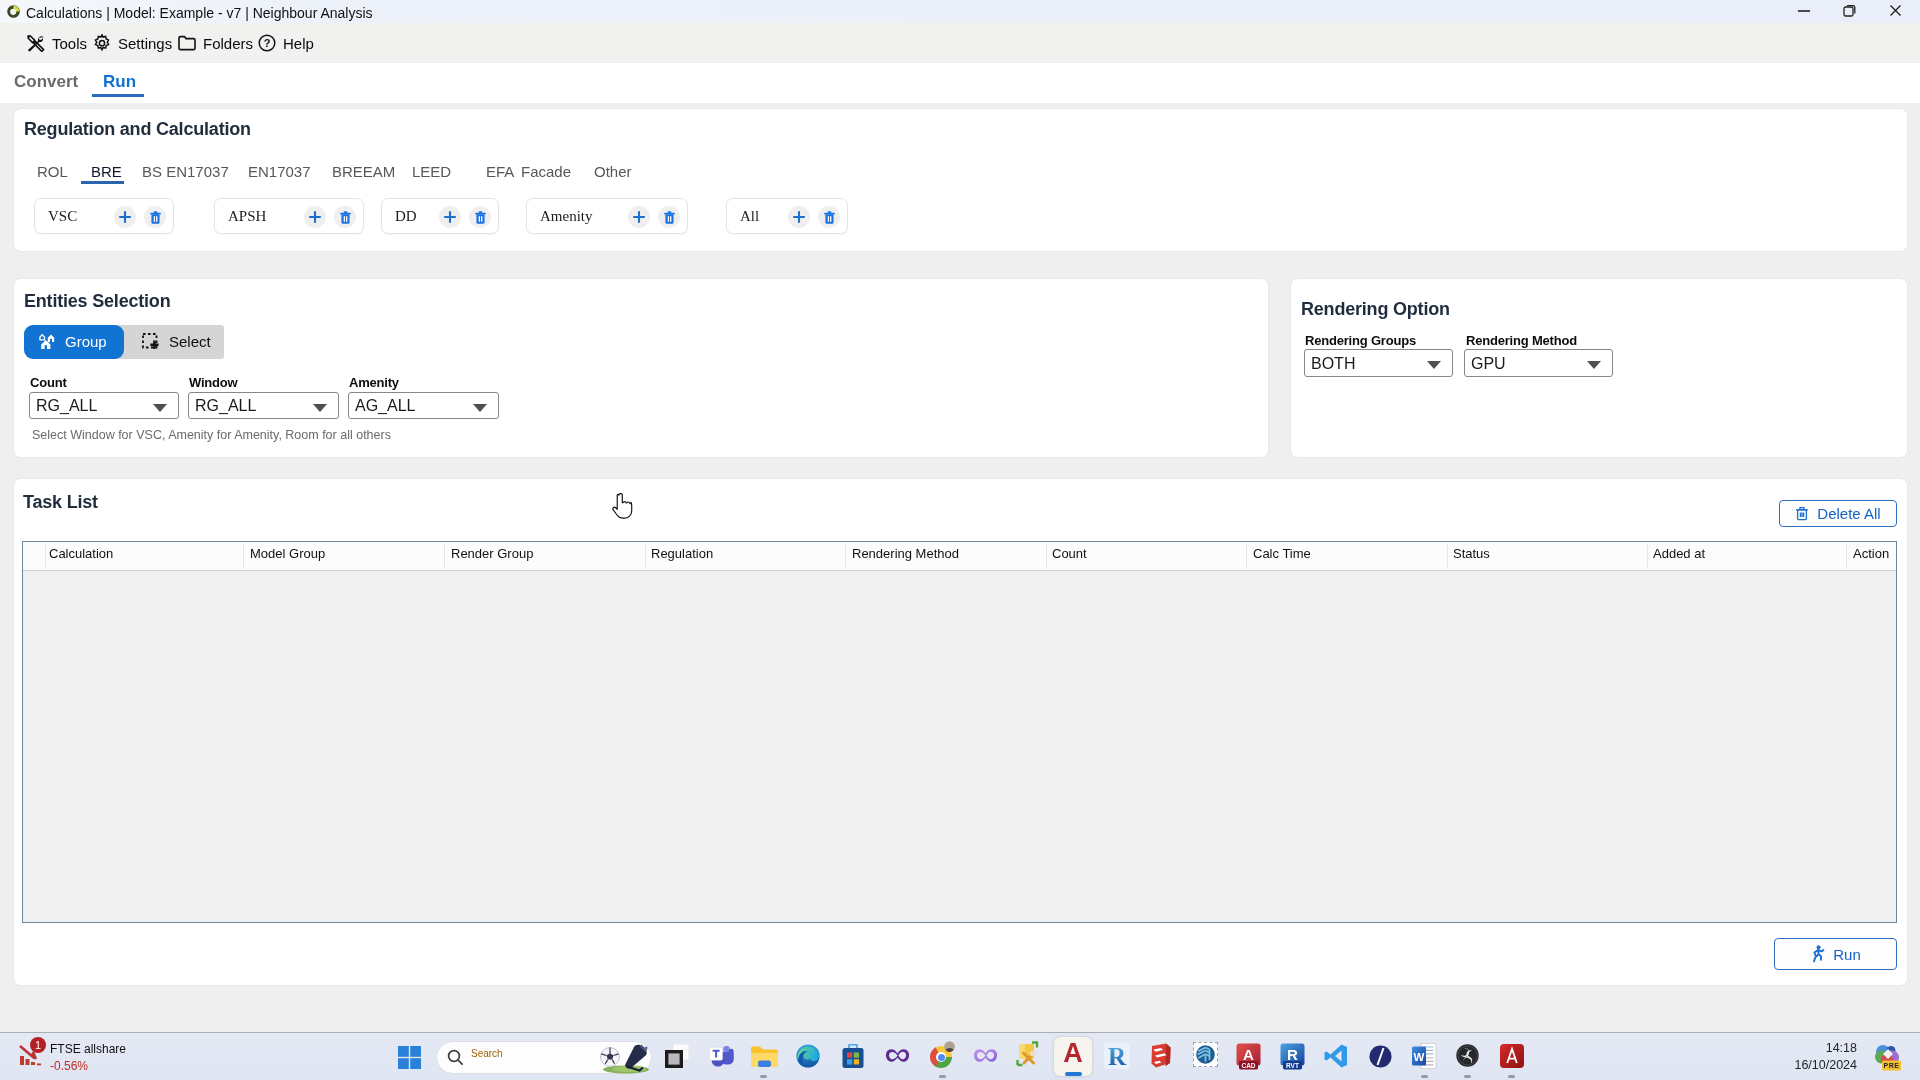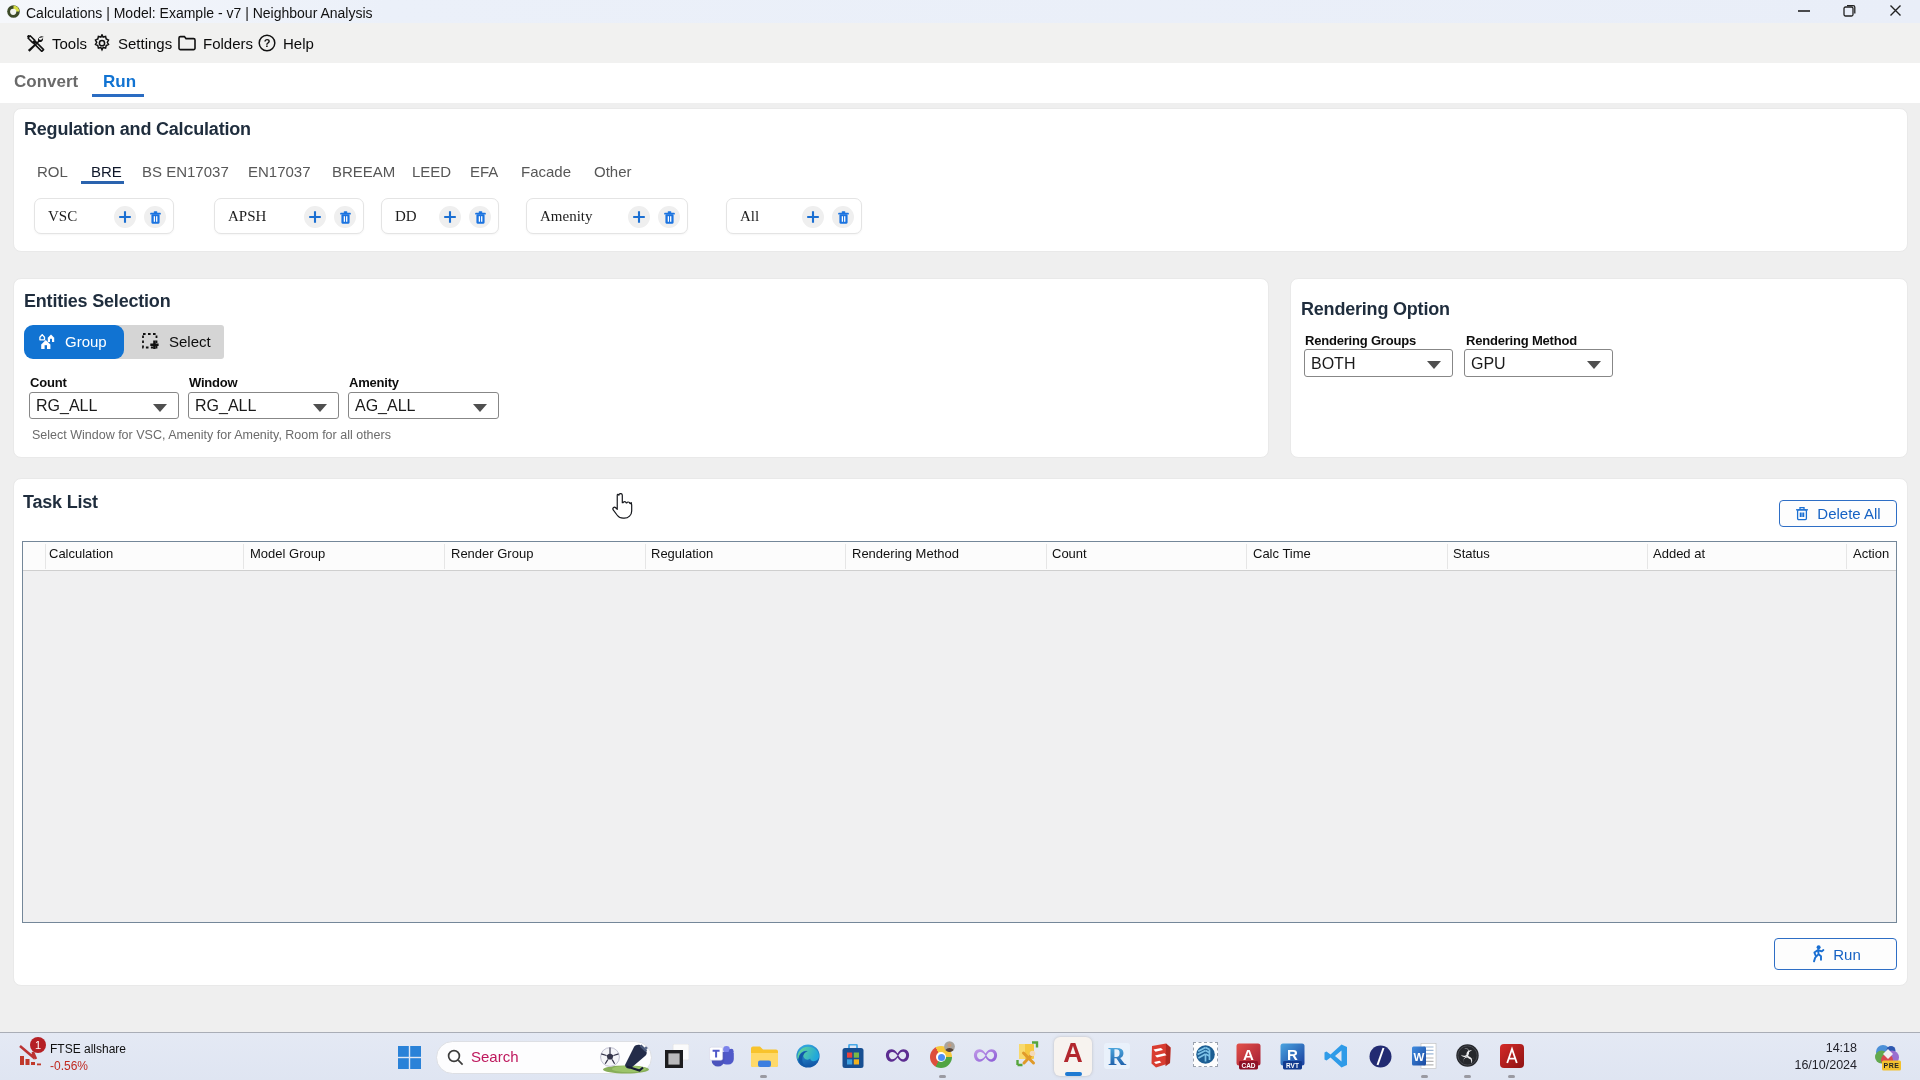--- a/index.html
+++ b/index.html
@@ -111,21 +111,21 @@
 <div id="tab-underline"></div>
 
 <div class="card" style="left:13px;top:108px;width:1895px;height:144px"></div>
 <h2 class="sec" style="left:24px;top:119px">Regulation and Calculation</h2>
 <span class="regtab" style="left:37px">ROL</span>
 <span class="regtab" style="left:91px;color:#0f172a">BRE</span>
 <span class="regtab" style="left:142px">BS EN17037</span>
 <span class="regtab" style="left:248px">EN17037</span>
 <span class="regtab" style="left:332px">BREEAM</span>
 <span class="regtab" style="left:412px">LEED</span>
-<span class="regtab" style="left:470px">EFA</span>
+<span class="regtab" style="left:486px">EFA</span>
 <span class="regtab" style="left:521px">Facade</span>
 <span class="regtab" style="left:594px">Other</span>
 <div id="bre-underline"></div>
 
 <svg width="0" height="0" style="position:absolute">
   <defs>
     <g id="plusicon">
         <path d="M7 1.2 V12.8 M1.2 7 H12.8" stroke="#1b6fd2" stroke-width="2.1"></path>
       </g>
     <g id="trashicon">
@@ -182,21 +182,21 @@
       <svg width="14" height="14" viewBox="0 0 14 14">
         <use href="#plusicon"></use>
       </svg>
     </div>
   <div class="iconbtn" style="right:7px">
       <svg width="13" height="13" viewBox="0 0 14 14">
         <use href="#trashicon"></use>
       </svg>
     </div>
 </div>
-<div class="regcard" style="left:726px;width:136px">
+<div class="regcard" style="left:726px;width:122px">
   <span class="lbl">All</span>
   <div class="iconbtn" style="right:37px">
       <svg width="14" height="14" viewBox="0 0 14 14">
         <use href="#plusicon"></use>
       </svg>
     </div>
   <div class="iconbtn" style="right:7px">
       <svg width="13" height="13" viewBox="0 0 14 14">
         <use href="#trashicon"></use>
       </svg>
@@ -319,21 +319,21 @@
   <rect x="12.2" y="0" width="10.8" height="10.8" fill="#2a82d8"></rect>
   <rect x="0" y="12.2" width="10.8" height="10.8" fill="#2a82d8"></rect>
   <rect x="12.2" y="12.2" width="10.8" height="10.8" fill="#2a82d8"></rect>
 </svg>
 
 <div class="abs" style="left:436px;top:1041px;width:216px;height:33px;background:#fdfdfe;border:1px solid #dddfe4;border-radius:17px"></div>
 <svg class="abs" style="left:447px;top:1049px" width="17" height="17" viewBox="0 0 17 17">
     <circle cx="7" cy="7" r="5.4" fill="none" stroke="#3c3c3c" stroke-width="1.7"></circle>
     <path d="M11.2 11.2 L15.6 15.6" stroke="#3c3c3c" stroke-width="1.7"></path>
   </svg>
-<div class="abs" style="left:471px;top:1048px;font-size:15px;color:#be185d">Search</div>
+<div class="abs" style="left:471px;top:1048px;font-size:10px;color:#a16207">Search</div>
 
 <svg class="abs" style="left:599px;top:1041px" width="54" height="33" viewBox="0 0 54 33">
   <ellipse cx="27" cy="28.5" rx="23" ry="4" fill="#87ae58"></ellipse>
   <ellipse cx="30" cy="28" rx="17" ry="3.2" fill="#9cc46a"></ellipse>
   <circle cx="11" cy="16" r="9.6" fill="#f5f5f9"></circle>
   <circle cx="11" cy="16" r="9.4" fill="none" stroke="#b9b9cc" stroke-width="0.9"></circle>
   <path d="M11 12 L14.5 14.5 L13.2 18.6 L8.8 18.6 L7.5 14.5 Z" fill="#34344a"></path>
   <path d="M11 6.6 L11 12 M14.5 14.5 L19.6 12.9 M13.2 18.6 L15.6 22.8 M8.8 18.6 L6.2 22.8 M7.5 14.5 L2.2 12.9" stroke="#34344a" stroke-width="1.2" fill="none"></path>
   <path d="M26 24 L35 6 C36.5 3.5 40.5 3 42.5 5 L46.5 9 C48.5 11 48 14 45.5 15.5 L32 27 C29 28.5 26.5 27 26 24 Z" fill="#232c49"></path>
   <path d="M28 25.5 L40.5 29.5 L44 26.5" stroke="#171d33" stroke-width="2.2" fill="none"></path>

